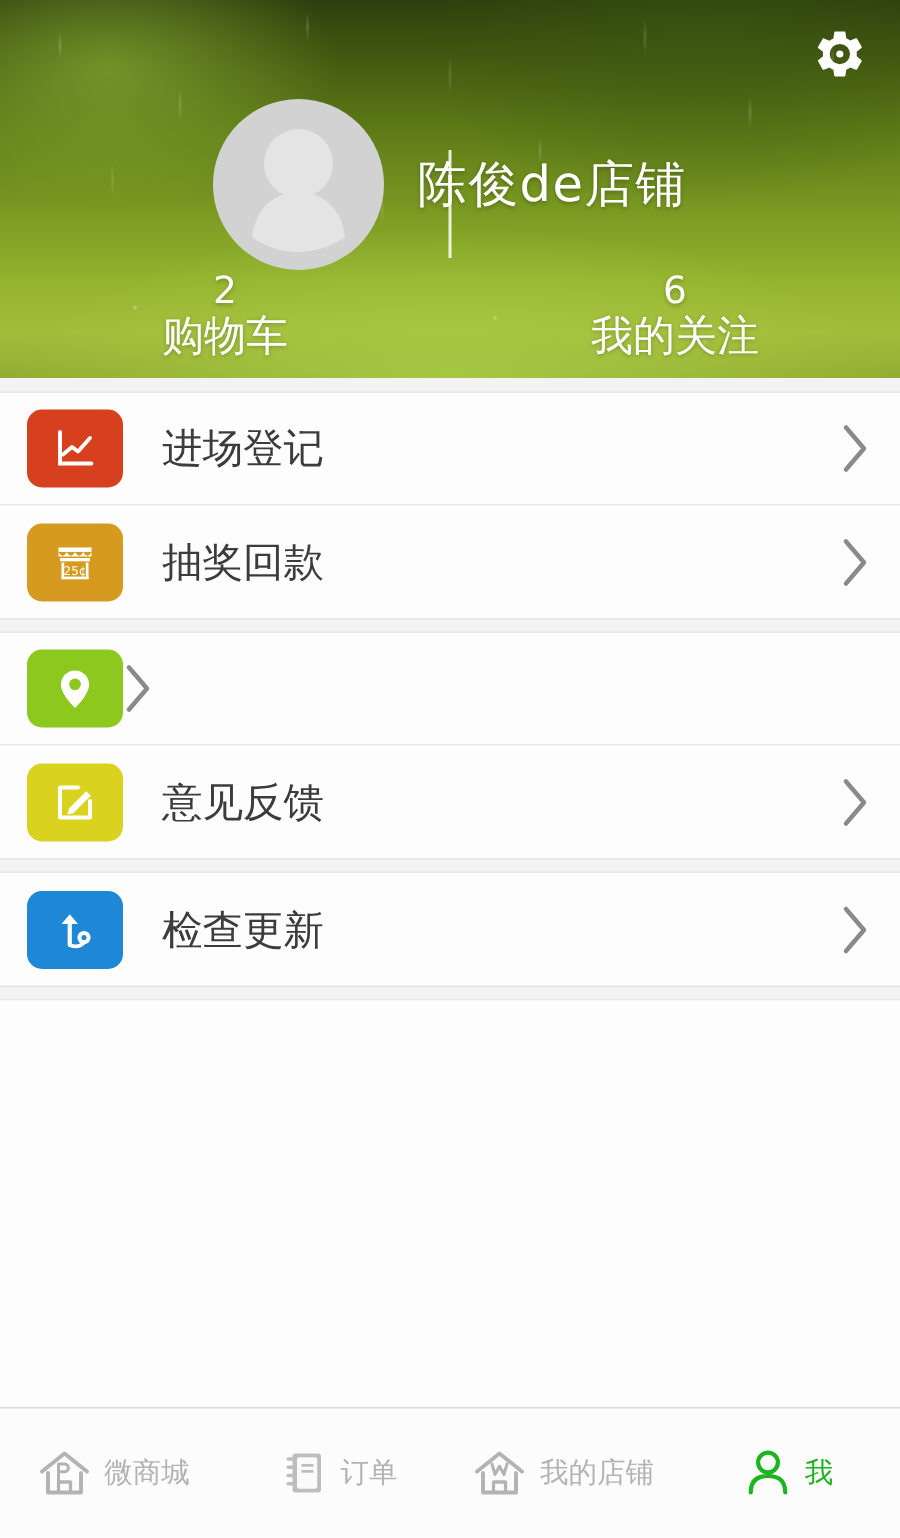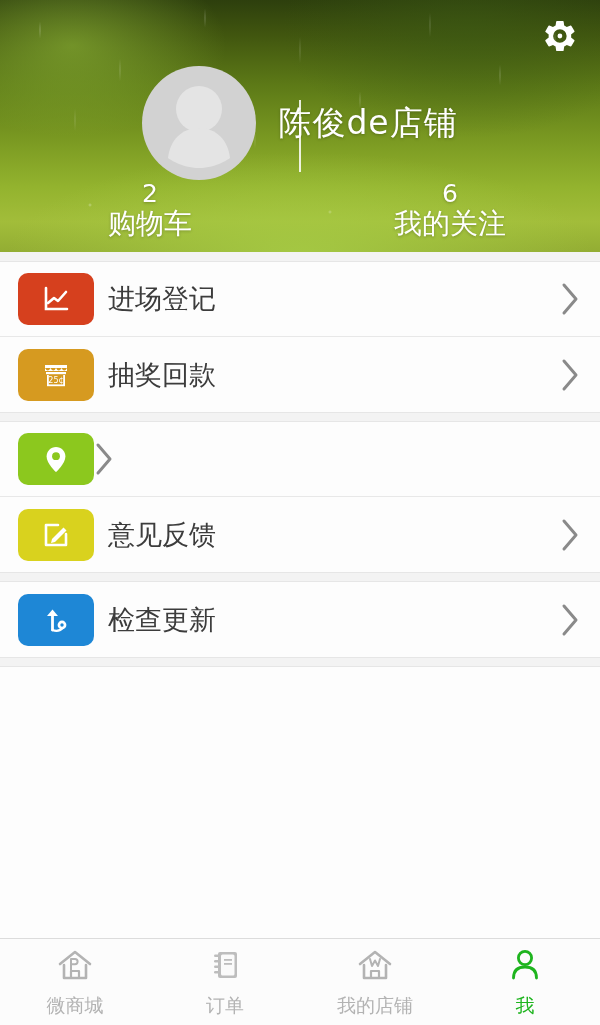--- a/index.html
+++ b/index.html
@@ -56,30 +56,30 @@
               background:rgba(255,255,255,.85); }
 
   
   .scroll { position:absolute; top:252px; left:0; width:600px; height:686px; background:#fdfdfd; }
   .gap { height:10px; background:#f3f3f3; border-top:1px solid #e6e6e6; border-bottom:1px solid #e6e6e6; }
   .gap.first { border-top:none; }
   .group { background:#fdfdfd; }
   .row { display:flex; align-items:center; height:75px; padding:0 18px 0 18px;
          border-bottom:1px solid #e8e8e8; background:#fdfdfd; cursor:pointer; }
   .row:last-child { border-bottom:none; }
-  .row-icon { width:76px; height:52px; border-radius:10px; flex:none;
+  .row-icon { width:64px; height:52px; border-radius:10px; flex:none;
               display:flex; align-items:center; justify-content:center;text-align:center; }
-  .row-label { margin-left:14px; font-size:27px; color:#3c3c3c; flex:1; }
+  .row-label { margin-left:26px; font-size:27px; color:#3c3c3c; flex:1; }
   .chev { width:22px; height:36px; flex:none; }
   .blank { background:#fdfdfd; height:100%; }
 
   
   .tabbar { position:absolute; left:0; bottom:0; width:600px; height:87px;
             background:#fcfcfc; border-top:1px solid #dcdcdc; display:flex; }
-  .tab { flex:1; display:flex; flex-direction:column; align-items:center;
+  .tab { flex:1; display:flex; flex-direction:row; align-items:center;
          justify-content:center; gap:8px; cursor:pointer; }
   .tab .ticon { height:40px; display:flex; align-items:center; justify-content:center; }
   .tab .tlbl { font-size:19px; color:#b3b3b3; }
   .tab.active .tlbl { color:#1eb41e; }
 </style>
 </head>
 <body>
 
 <div class="phone">
 

